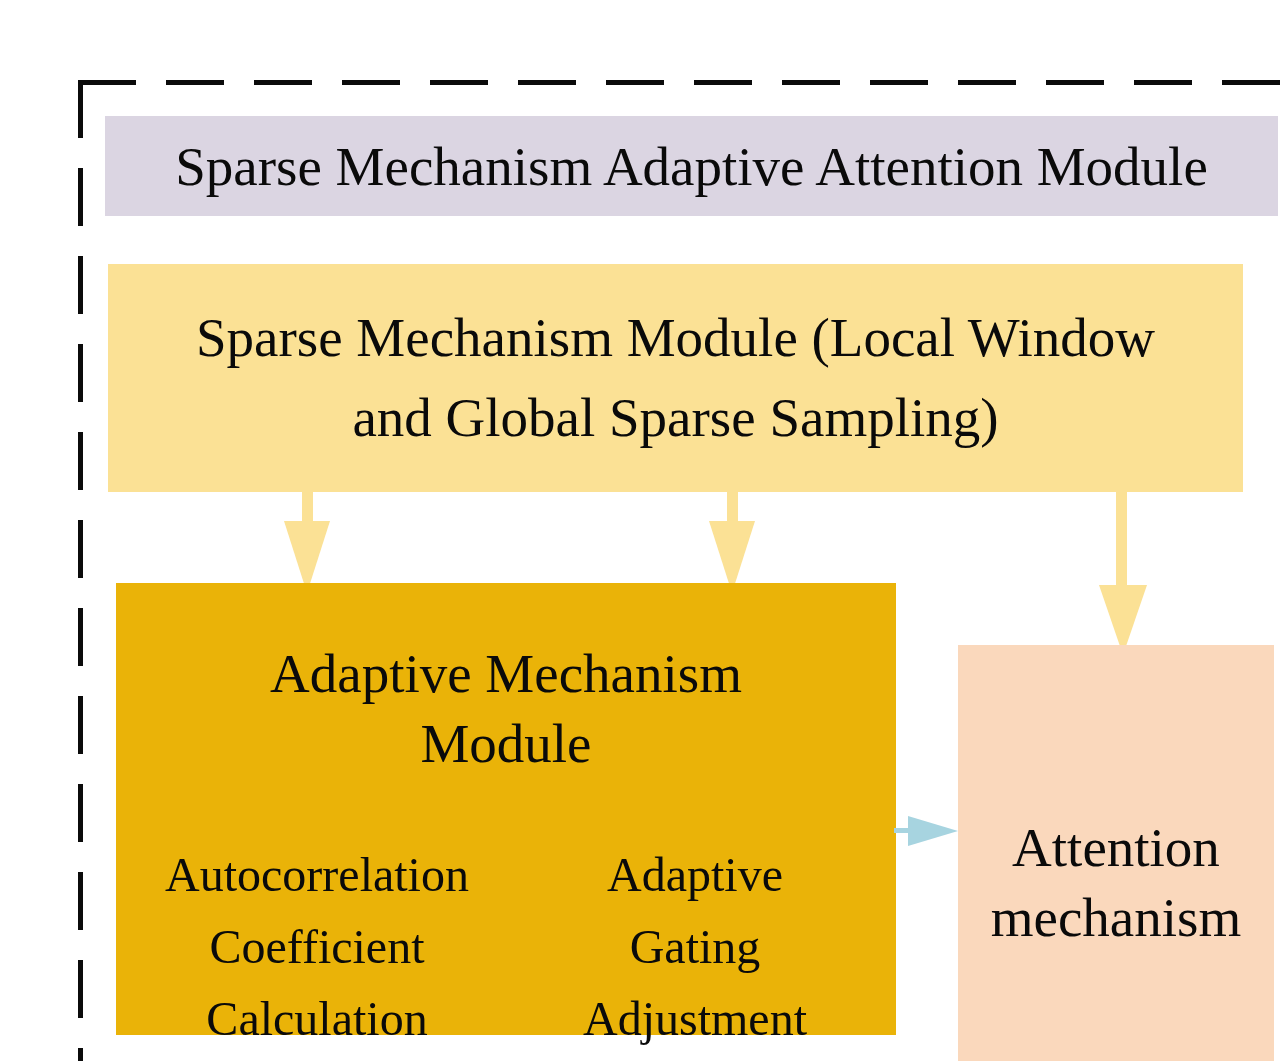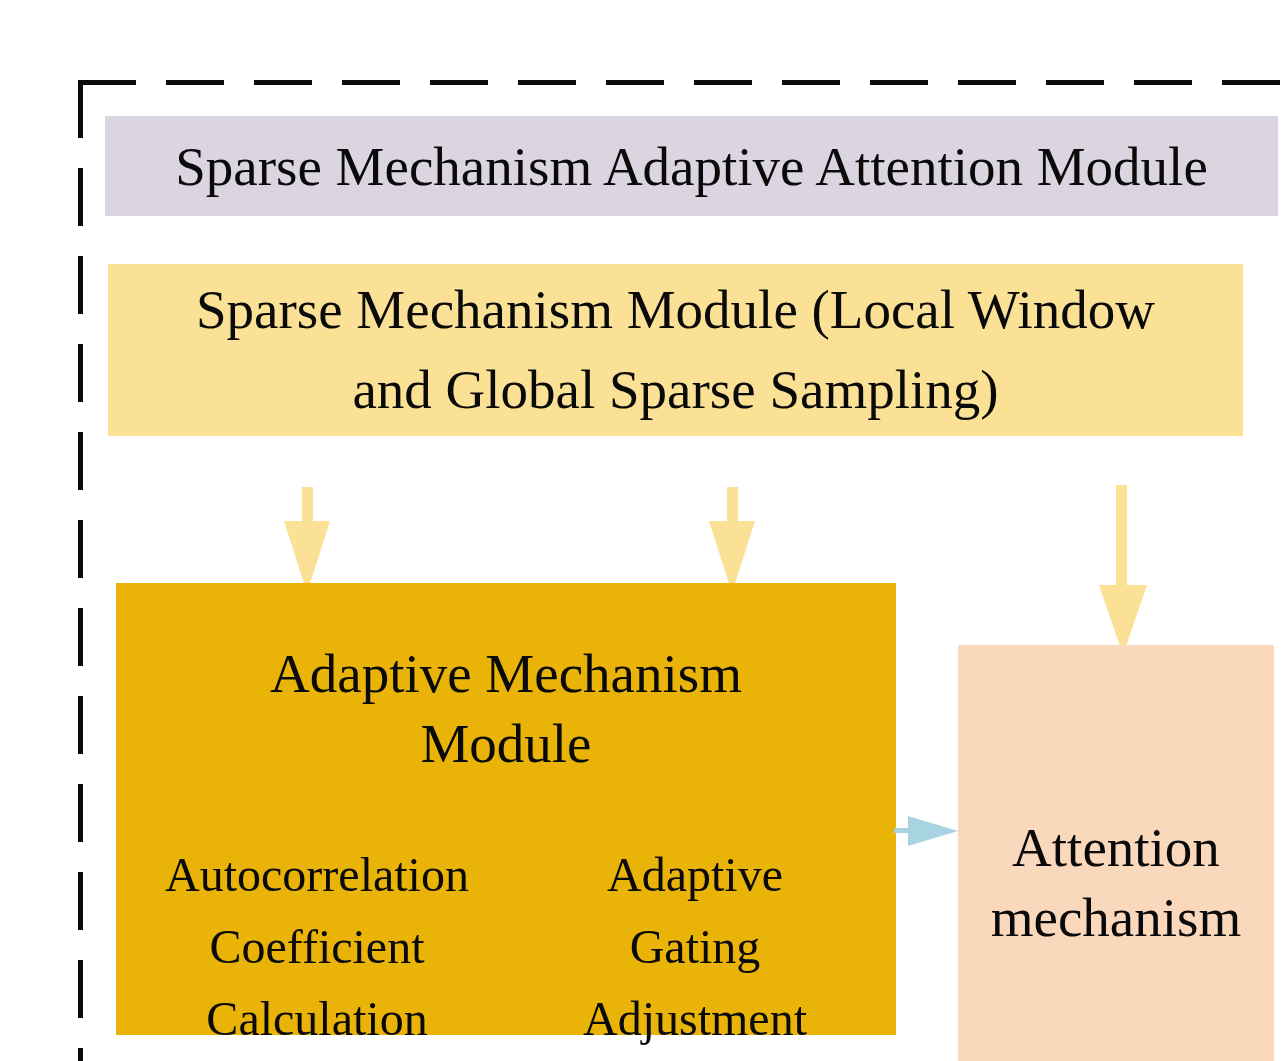--- a/index.html
+++ b/index.html
@@ -19,21 +19,21 @@
   .edge-bottom { bottom: 0; }
   .edge-left { left: 0; }
   .edge-right { right: 0; left: auto; }
 
   .box { position: absolute; display: flex; align-items: center; justify-content: center;
          text-align: center; white-space: pre-line; }
 
   .title-bar { left: 57px; top: 68px; width: 1173px; height: 100px;
                background: #dbd5e2; font-size: 55px; }
 
-  .sparse-box { left: 60px; top: 216px; width: 1135px; height: 172px;
+  .sparse-box { left: 60px; top: 216px; width: 1135px; height: 228px;
                 background: #fbe195; font-size: 55px; line-height: 80px; }
 
   .blue-box { left: 68px; top: 535px; width: 780px; height: 452px;
               background: #eab308; display: block; text-align: center; }
   .blue-heading { padding-top: 26px; font-size: 55px; line-height: 70px; white-space: pre-line; }
   .blue-columns { display: flex; margin-top: 18px; }
   .blue-col { flex: 1 1 50%; font-size: 48px; line-height: 72px; white-space: pre-line; }
 
   .attention-box { left: 910px; top: 597px; width: 316px; height: 475px;
                    background: #fad8bc; font-size: 55px; line-height: 70px; }

